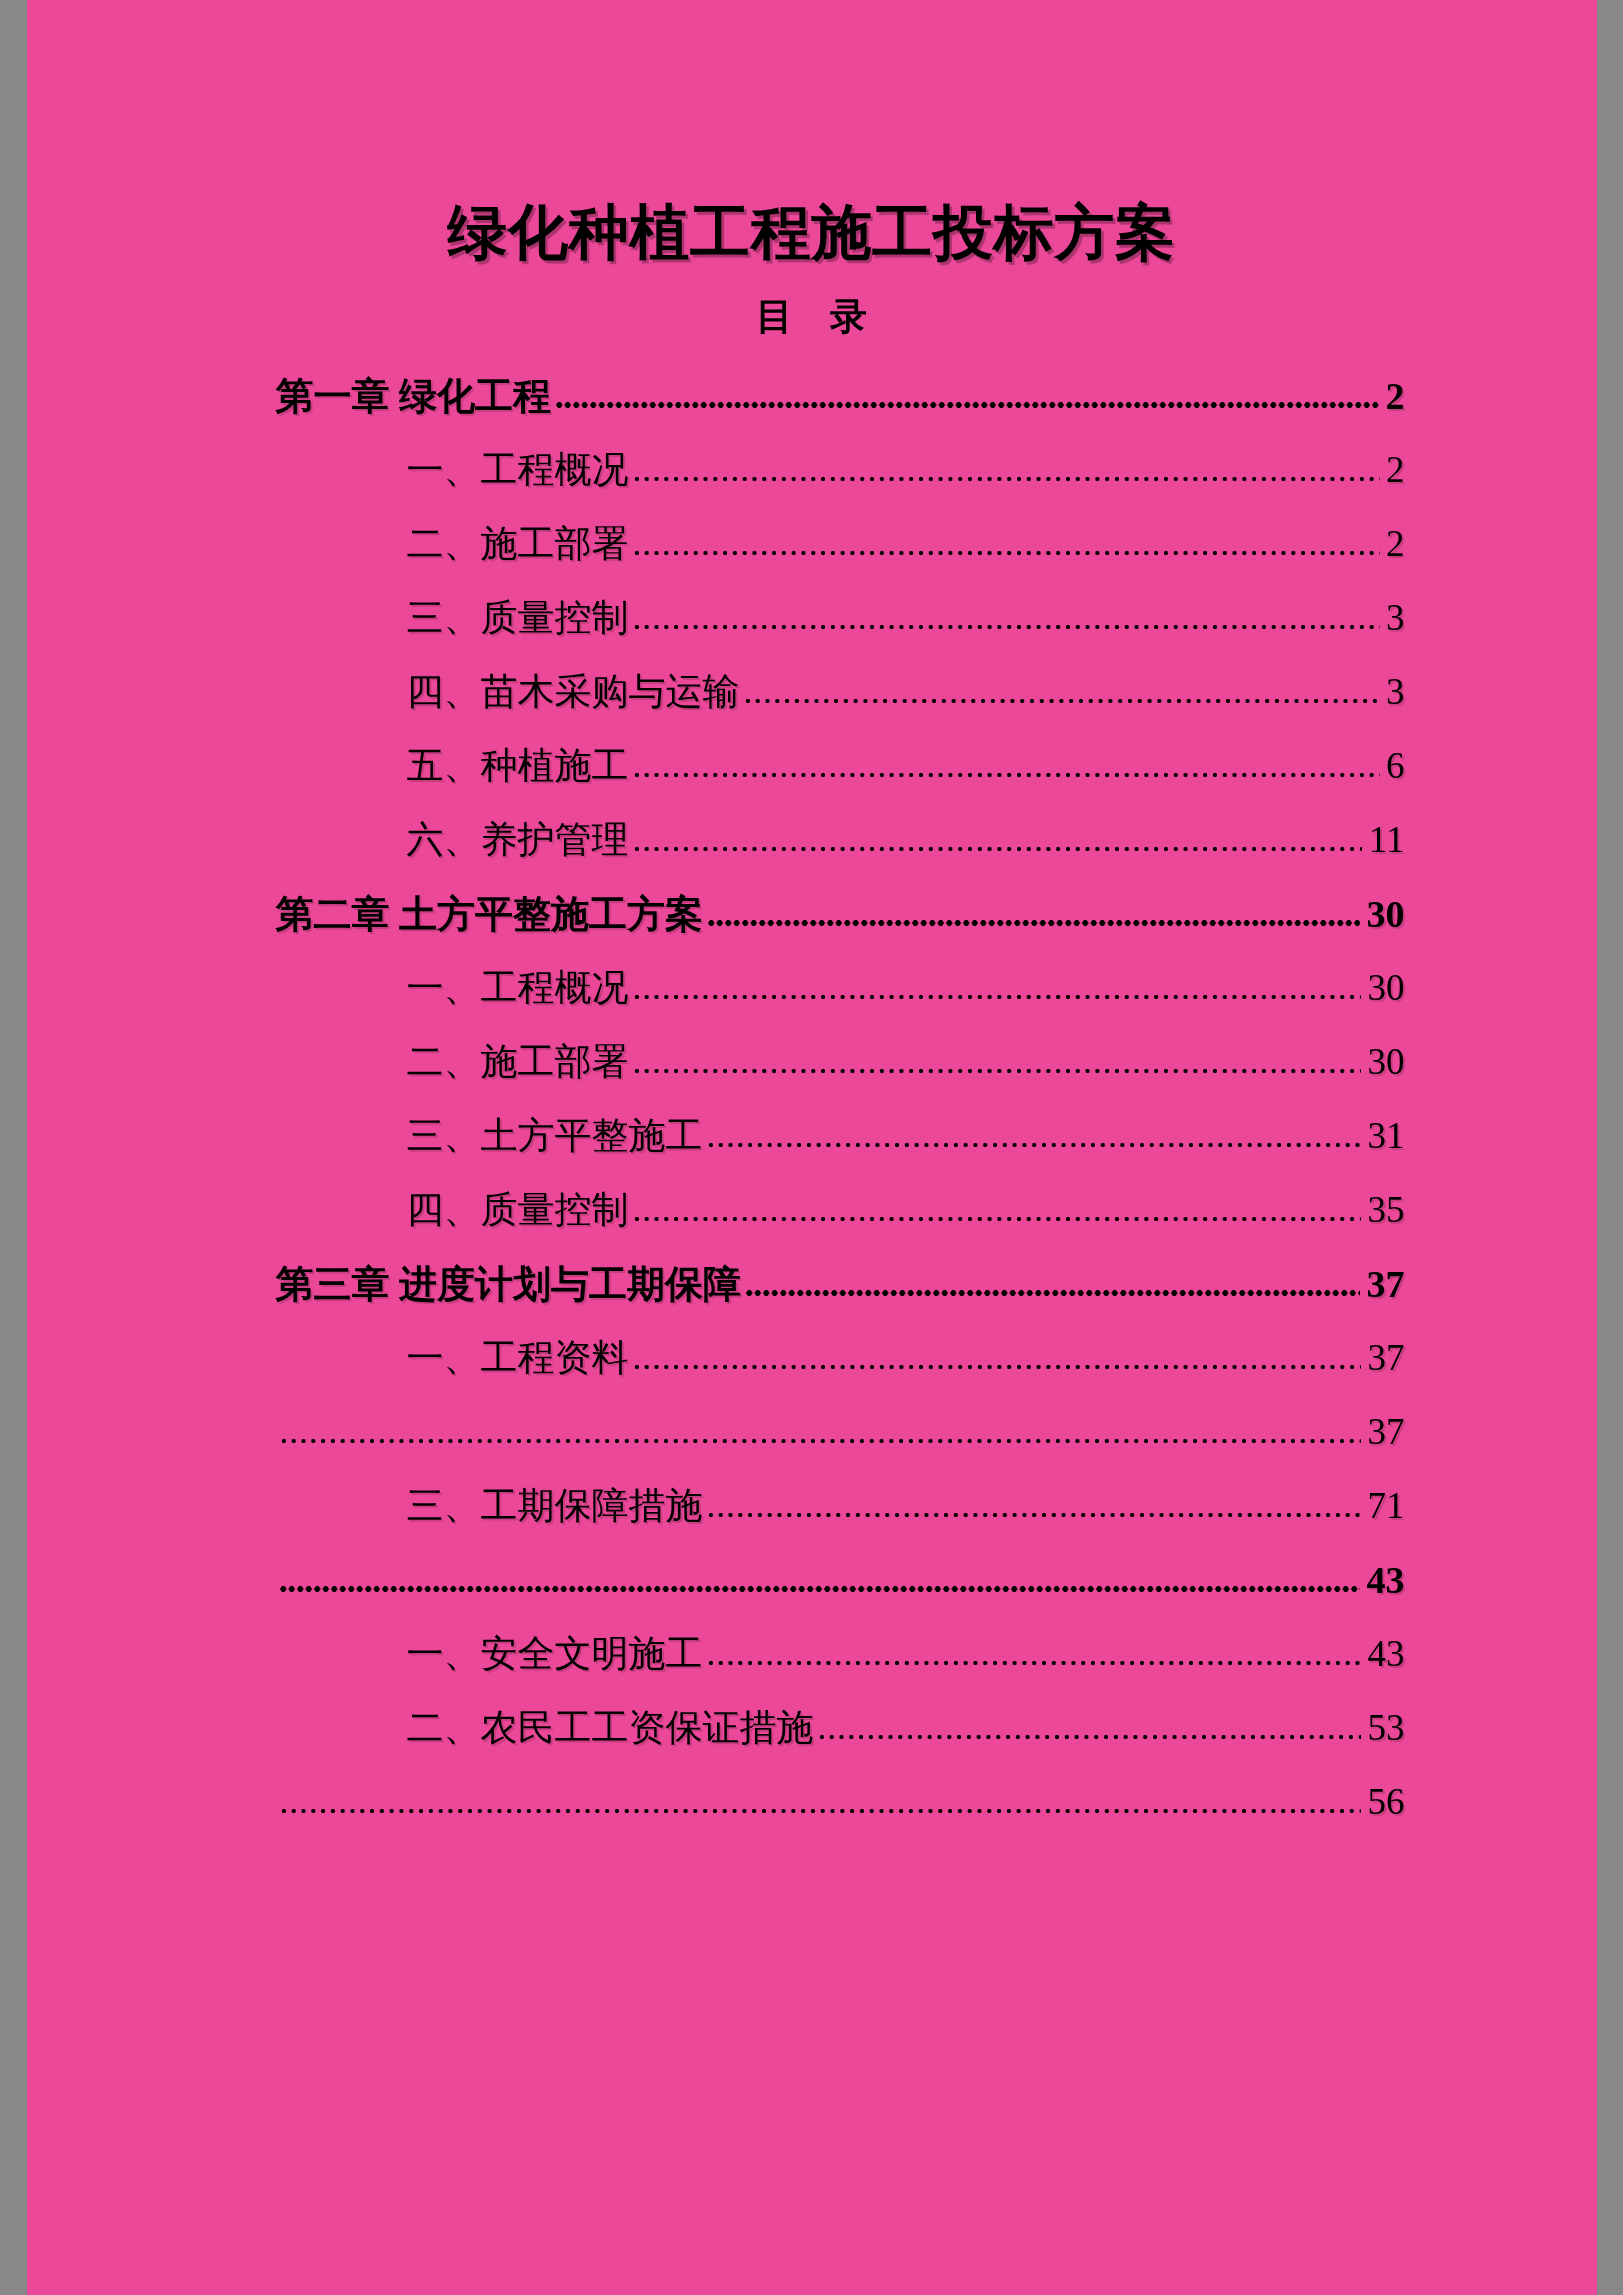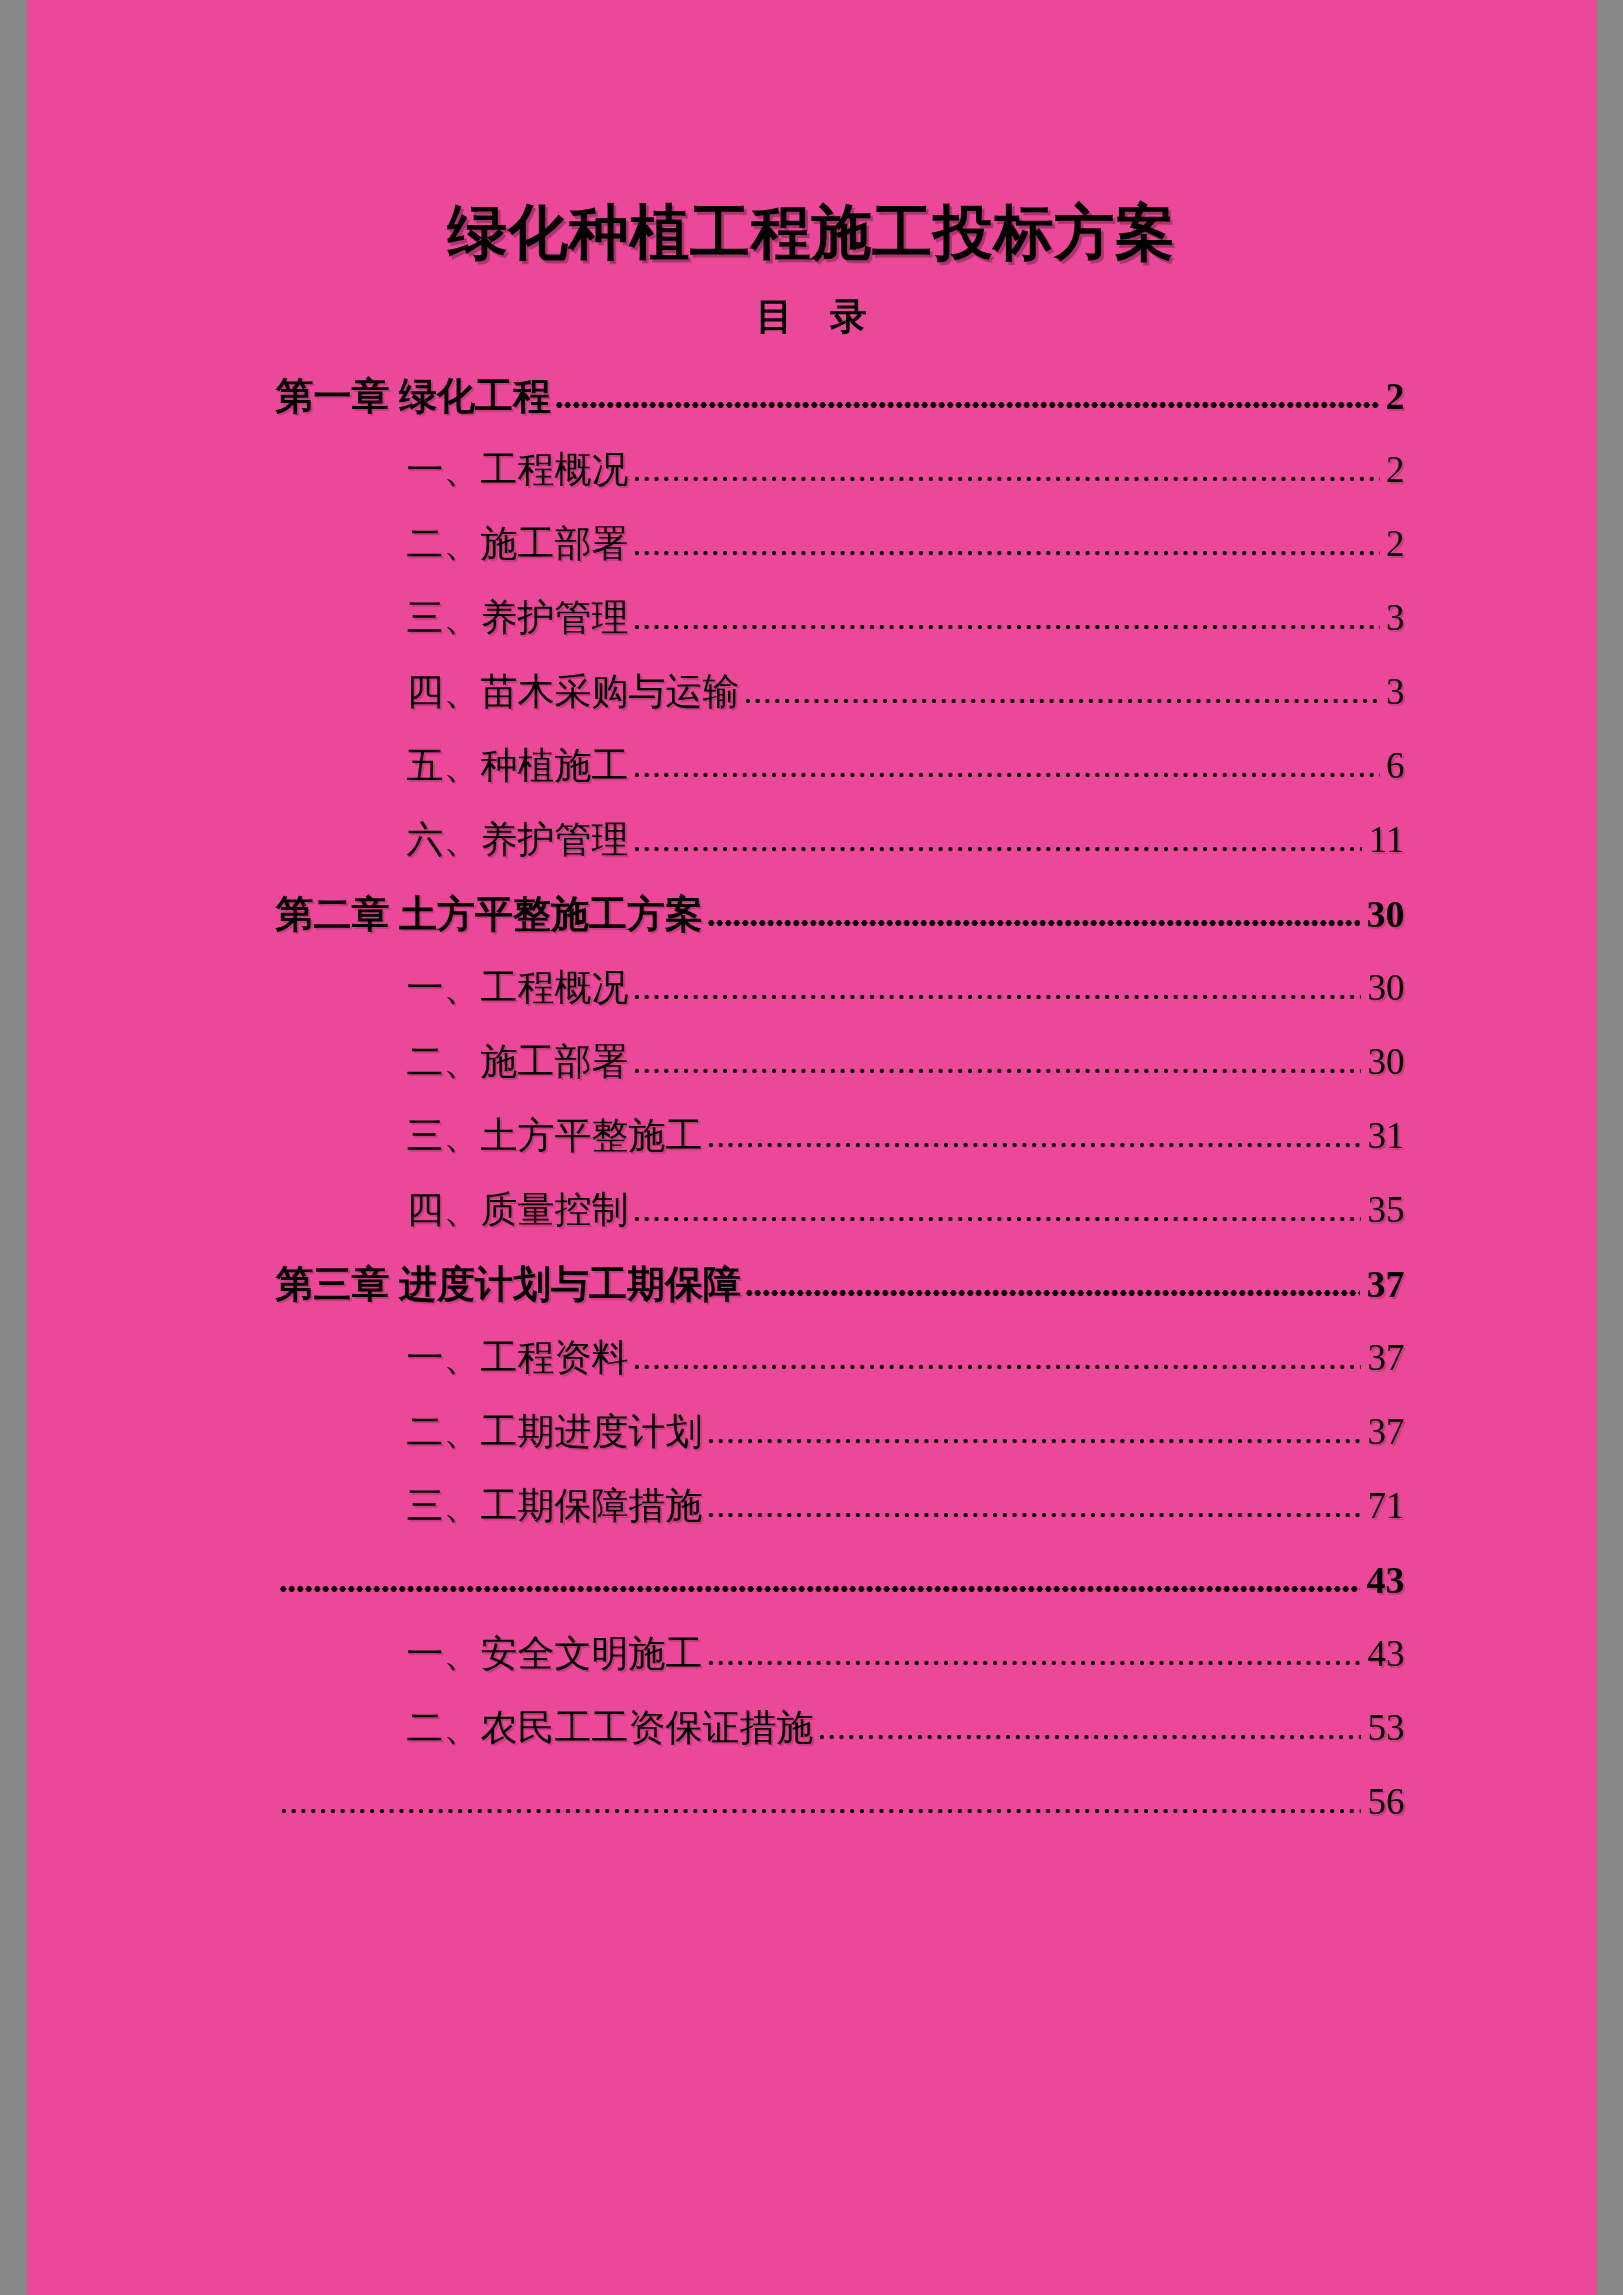--- a/index.html
+++ b/index.html
@@ -96,21 +96,21 @@
       <span class="pg">2</span>
     </div>
 
     <div class="row lvl2">
       <span class="lbl">二、施工部署</span>
       <span class="dots"></span>
       <span class="pg">2</span>
     </div>
 
     <div class="row lvl2">
-      <span class="lbl">三、养护管理</span>
+      <span class="lbl">三、质量控制</span>
       <span class="dots"></span>
       <span class="pg">3</span>
     </div>
 
     <div class="row lvl2">
       <span class="lbl">四、苗木采购与运输</span>
       <span class="dots"></span>
       <span class="pg">3</span>
     </div>
 
@@ -162,21 +162,20 @@
       <span class="pg">37</span>
     </div>
 
     <div class="row lvl2">
       <span class="lbl">一、工程资料</span>
       <span class="dots"></span>
       <span class="pg">37</span>
     </div>
 
     <div class="row lvl2">
-      <span class="lbl">二、工期进度计划</span>
       <span class="dots"></span>
       <span class="pg">37</span>
     </div>
 
     <div class="row lvl2">
       <span class="lbl">三、工期保障措施</span>
       <span class="dots"></span>
       <span class="pg">71</span>
     </div>
 

